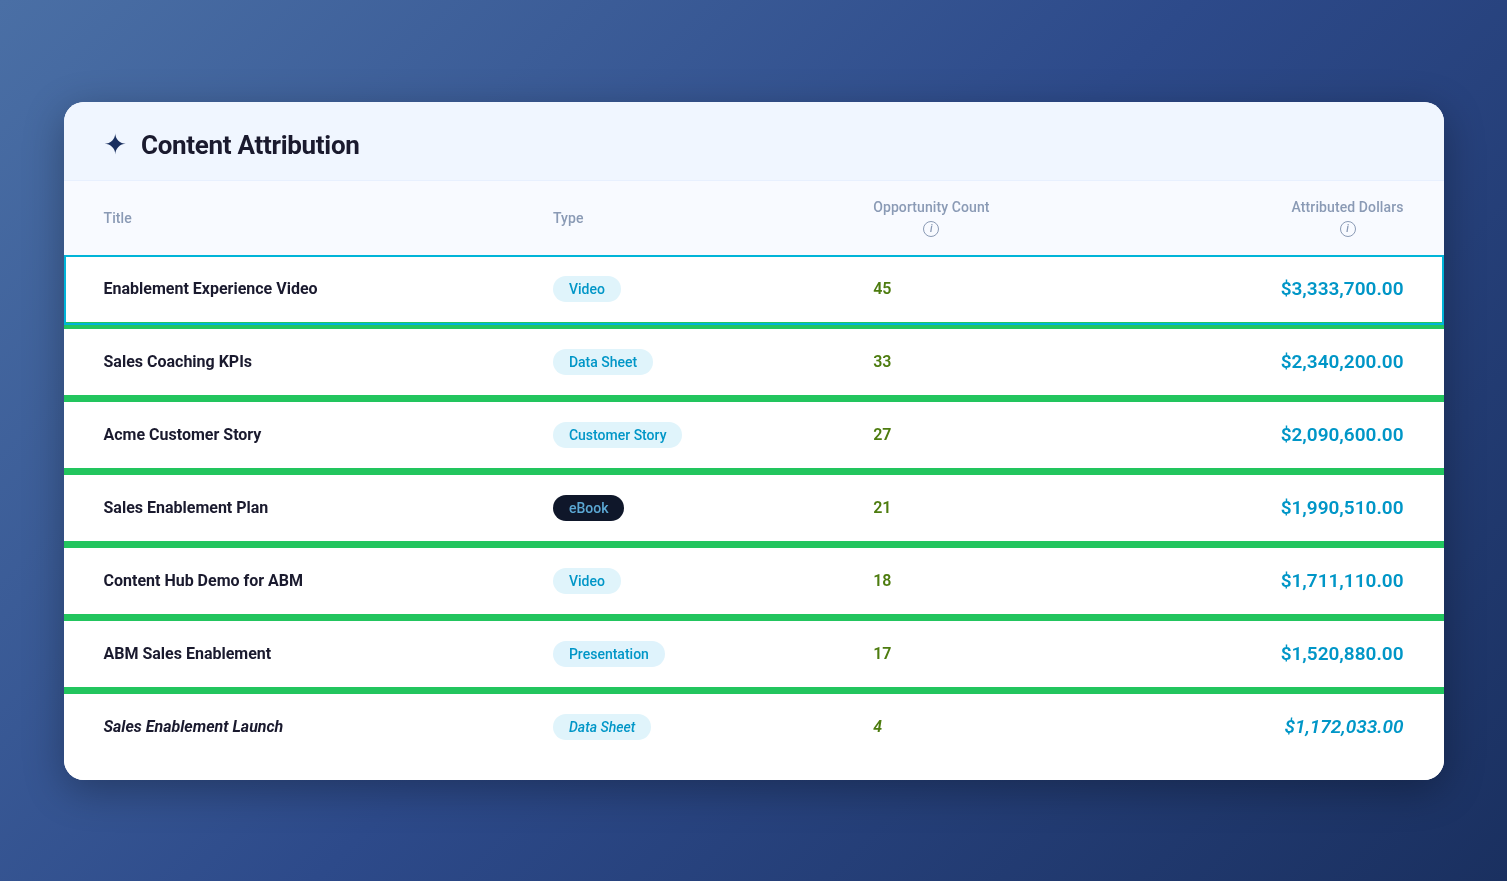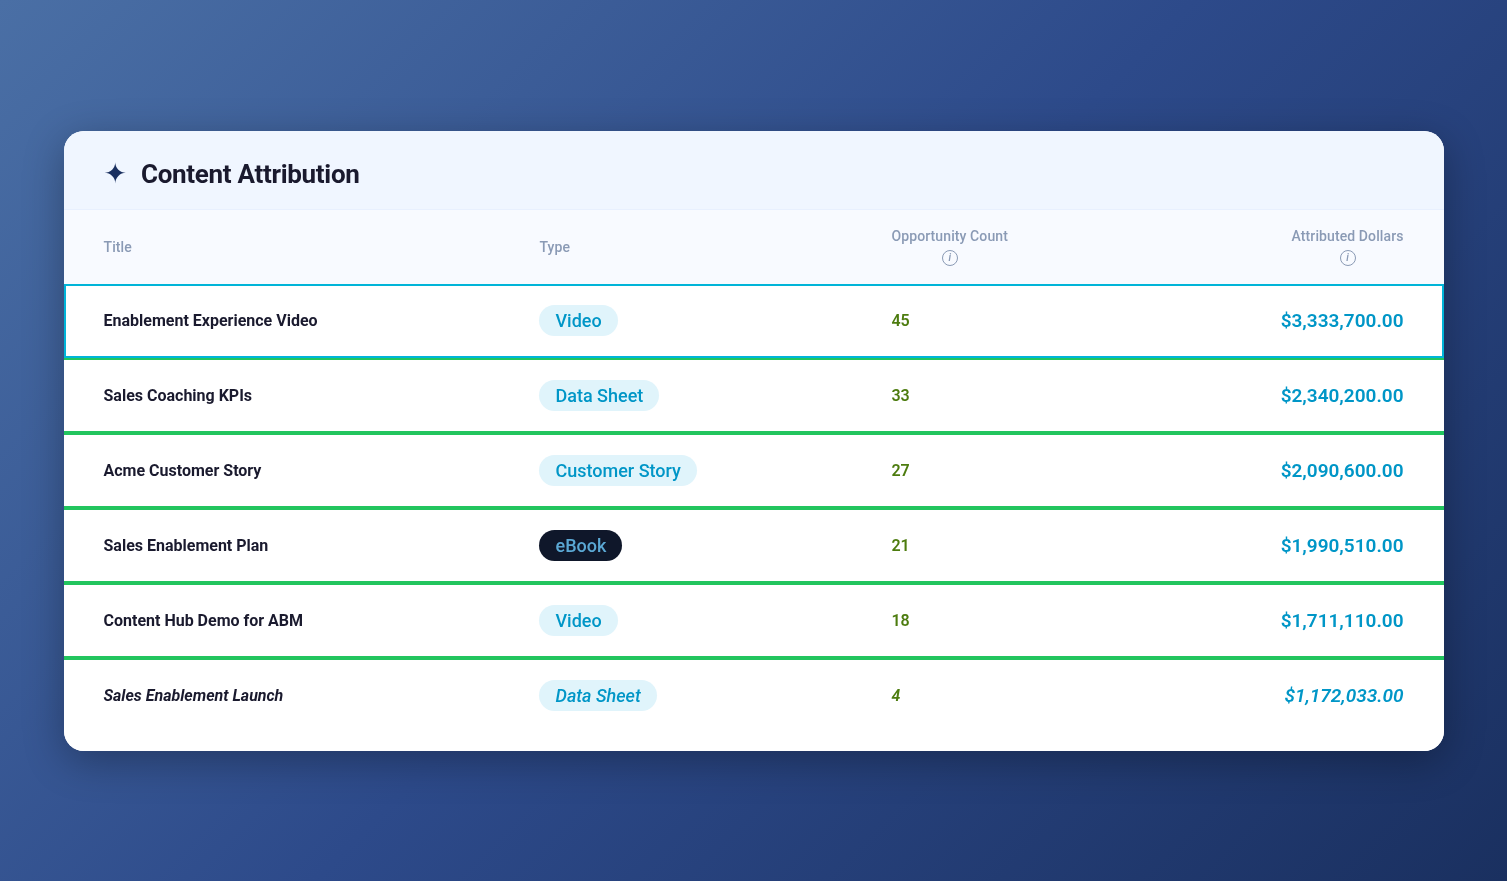--- a/index.html
+++ b/index.html
@@ -94,21 +94,21 @@
       border: 1.5px solid #8a9ab5;
       border-radius: 50%;
       font-size: 10px;
       color: #8a9ab5;
       font-style: italic;
       font-weight: 600;
       cursor: pointer;
     }
 
     tbody tr {
-      border-bottom: 4px solid #22c55e;
+      border-bottom: 7px solid #22c55e;
       transition: background 0.15s;
     }
 
     tbody tr:last-child {
       border-bottom: none;
       font-style: italic;
     }
 
     tbody tr.selected {
       background: #ffffff;
@@ -137,21 +137,21 @@
       color: #0096c7;
       font-weight: 600;
       font-size: 19px;
       text-align: right;
     }
 
     .type-badge {
       display: inline-block;
       padding: 5px 16px;
       border-radius: 20px;
-      font-size: 18px;
+      font-size: 14px;
       font-weight: 500;
       background: #e0f4fb;
       color: #0096c7;
       white-space: nowrap;
     }
 
     .type-badge.ebook {
       background: #0f172a;
       color: #5ba8d4;
     }
@@ -218,20 +218,26 @@
             <td class="td-count">21</td>
             <td class="td-dollars">$1,990,510.00</td>
           </tr>
           <tr>
             <td class="td-title">Content Hub Demo for ABM</td>
             <td><span class="type-badge">Video</span></td>
             <td class="td-count">18</td>
             <td class="td-dollars">$1,711,110.00</td>
           </tr>
           <tr>
+            <td class="td-title">ABM Sales Enablement</td>
+            <td><span class="type-badge presentation">Presentation</span></td>
+            <td class="td-count">17</td>
+            <td class="td-dollars">$1,520,880.00</td>
+          </tr>
+          <tr>
             <td class="td-title">Sales Enablement Launch</td>
             <td><span class="type-badge">Data Sheet</span></td>
             <td class="td-count">4</td>
             <td class="td-dollars">$1,172,033.00</td>
           </tr>
         </tbody>
     </table>
   </div>
 </div>
 

